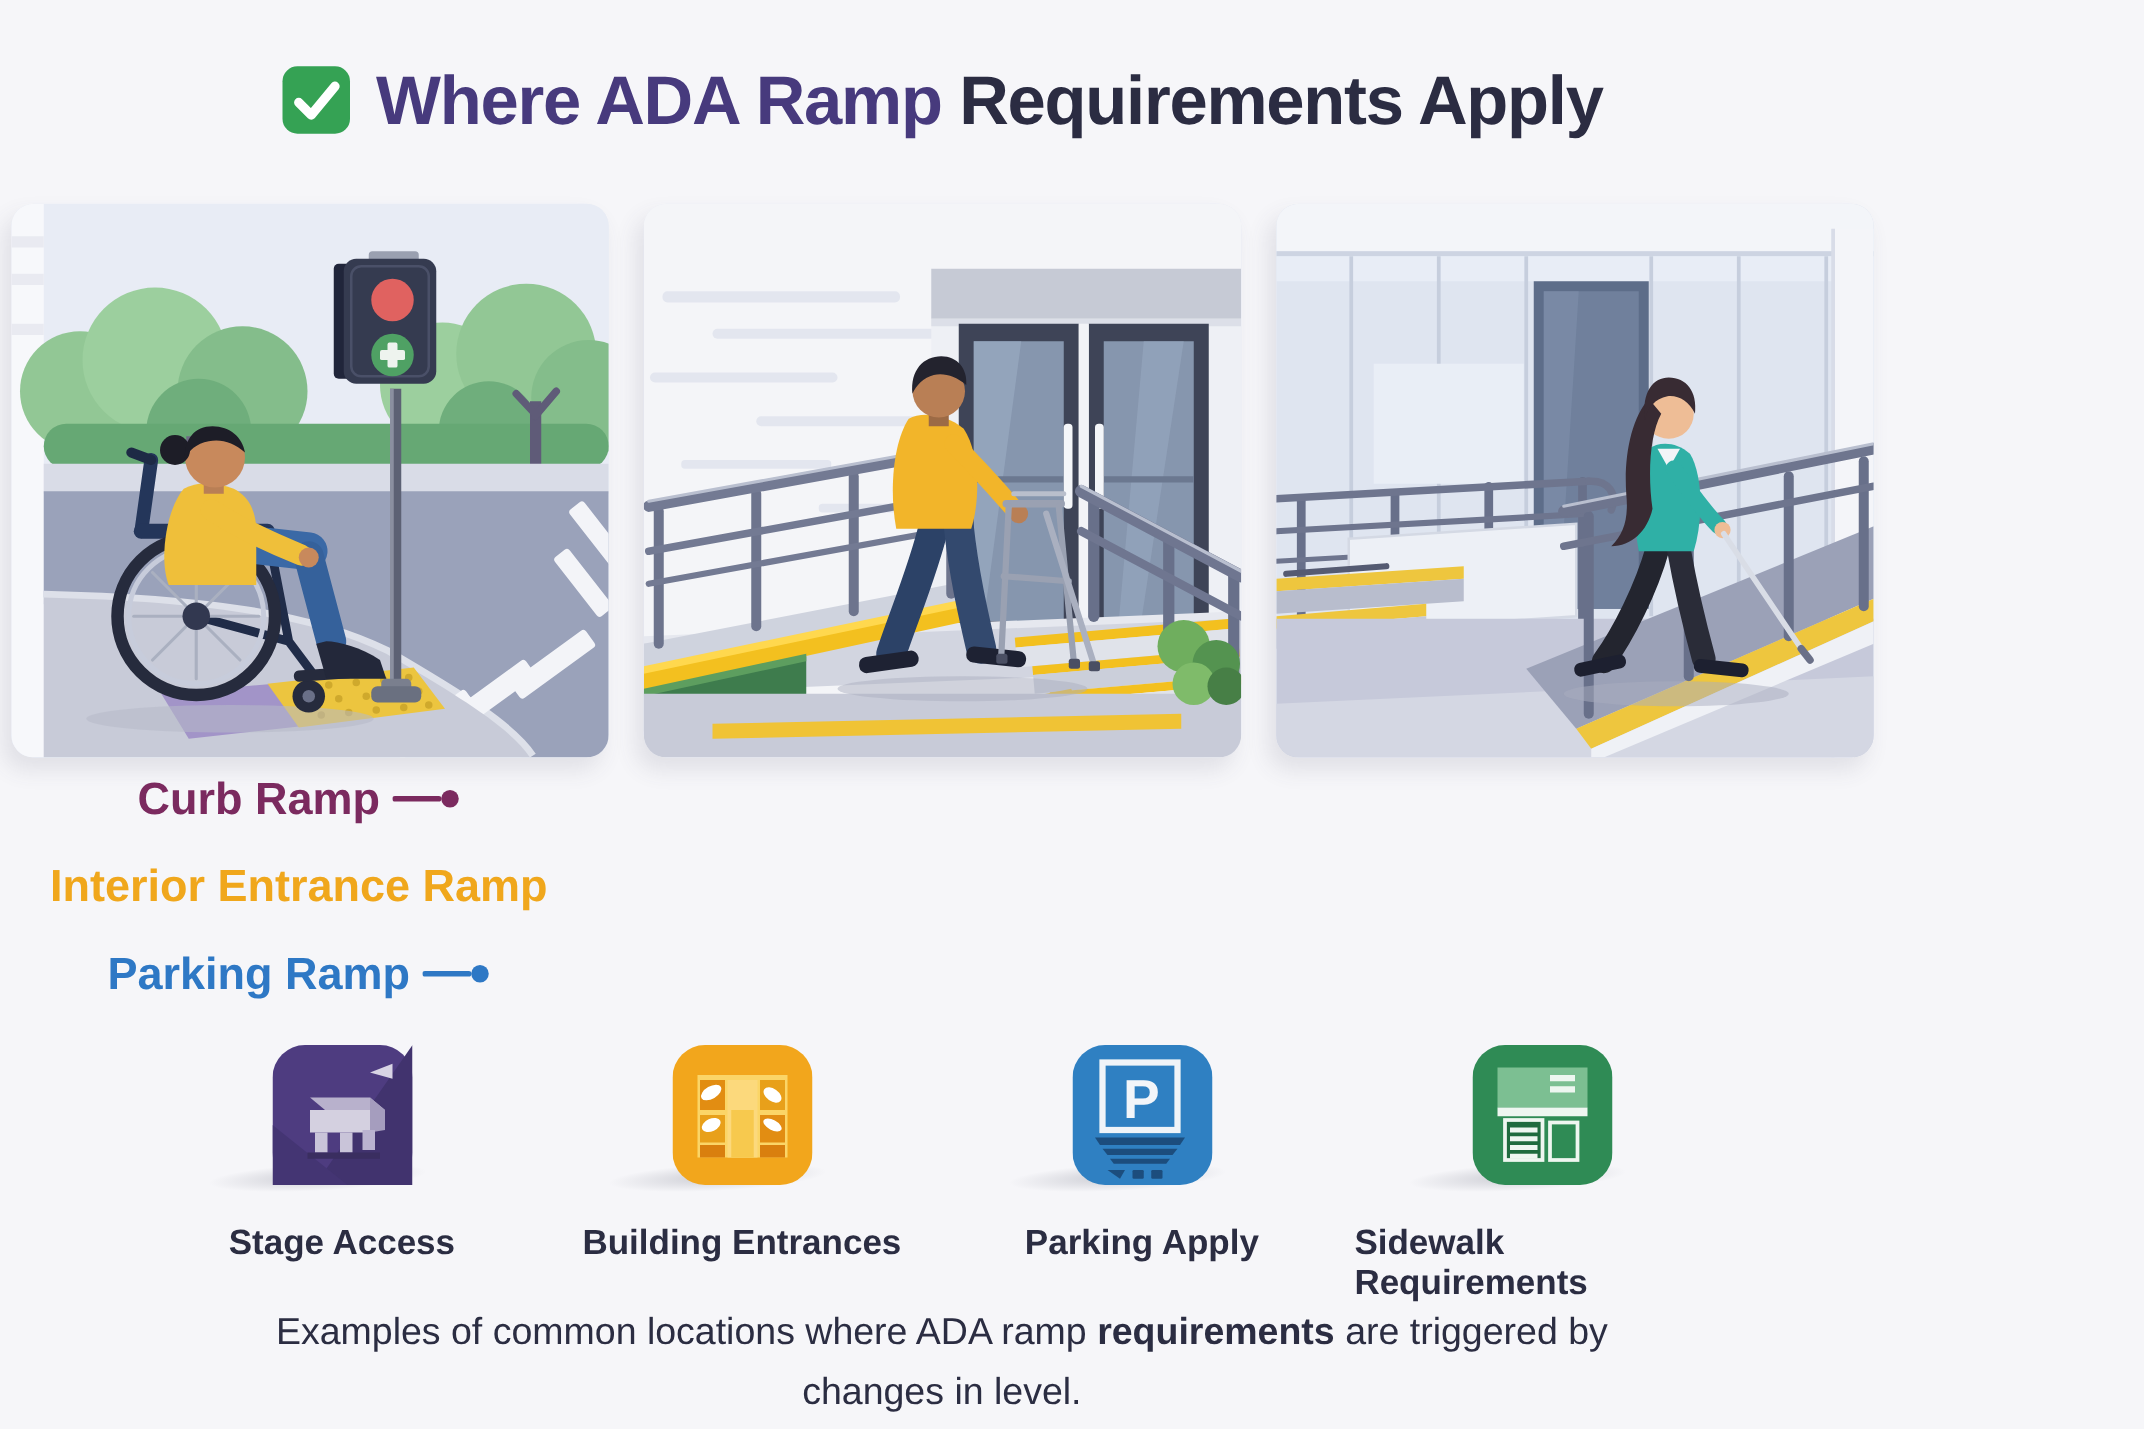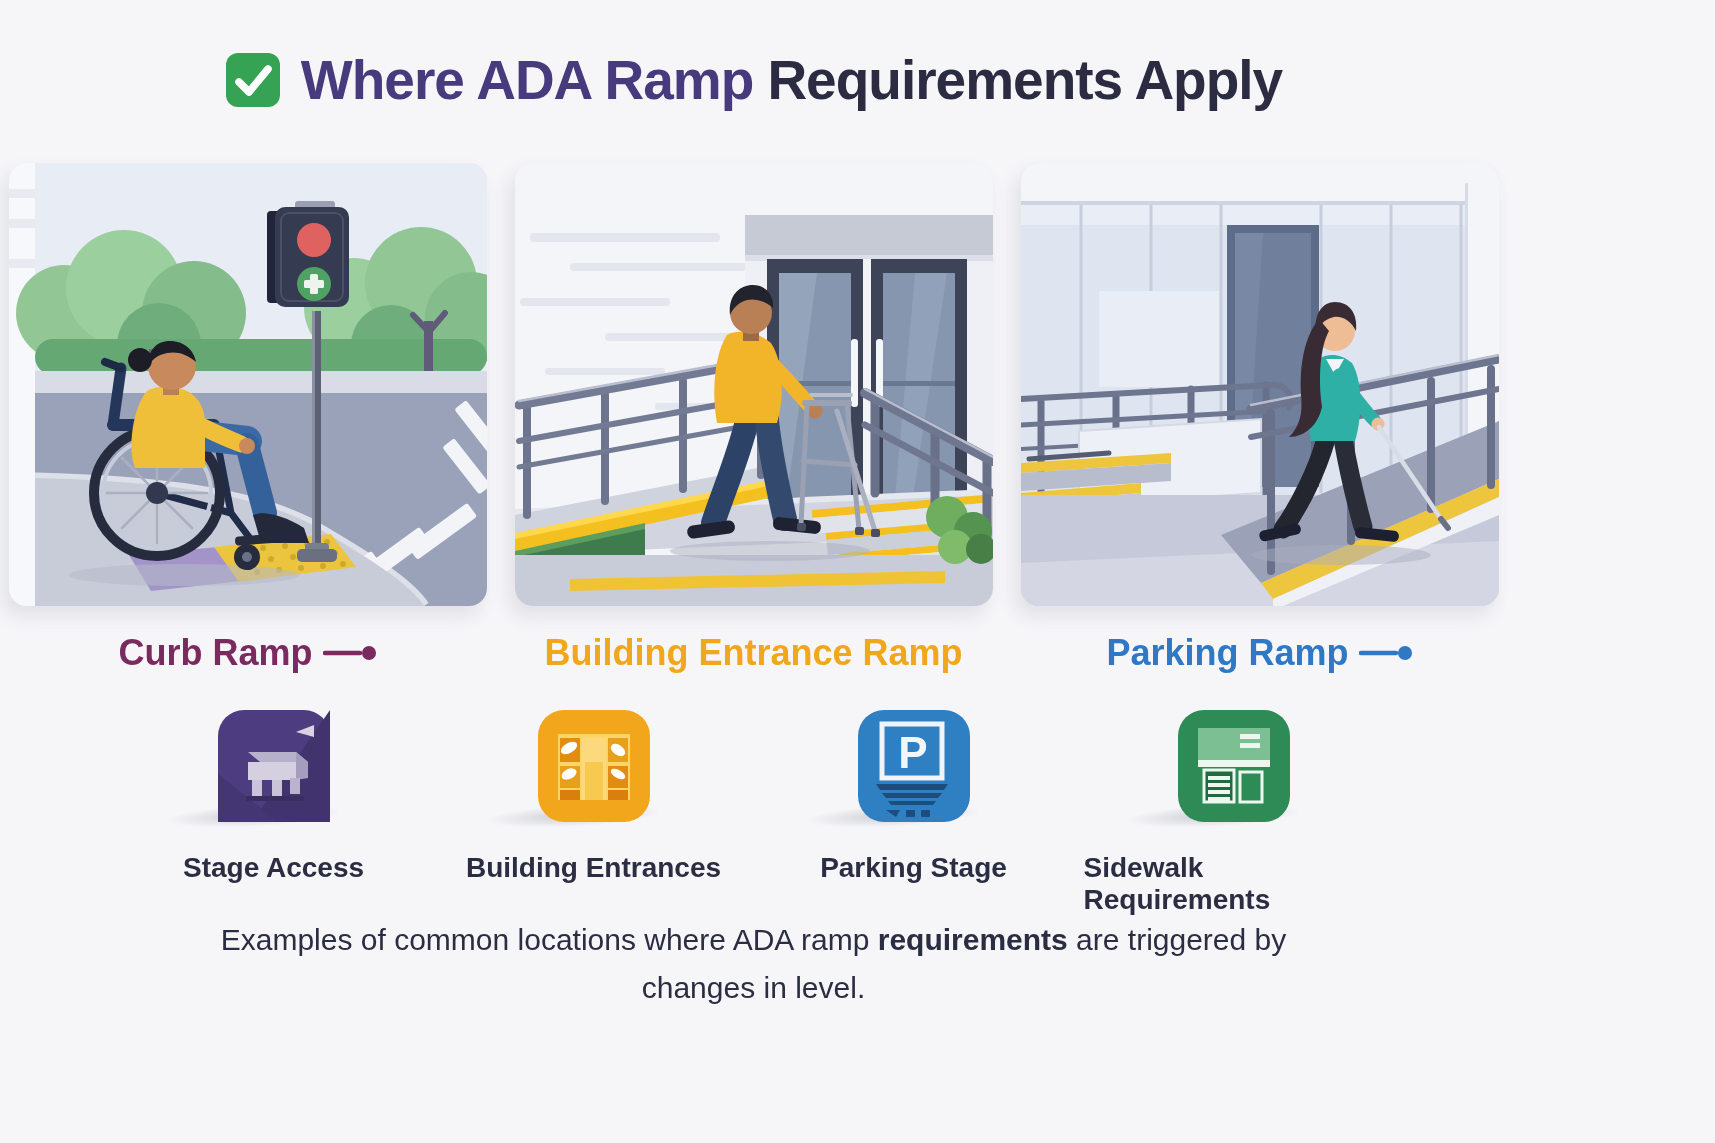--- a/index.html
+++ b/index.html
@@ -23,21 +23,21 @@
 
   
   .panels { display:flex; justify-content:center; gap:28px; margin-top:52px; }
   .panel {
     width:478px; height:443px; border-radius:18px; overflow:hidden;
     background:#e8ecf5; box-shadow: -6px 10px 18px rgba(70,70,95,.12);
   }
   .panel svg { display:block; width:100%; height:100%; }
 
   
-  .panel-labels { display:flex; justify-content:center; gap:28px; margin-top:26px; }
+  .panel-labels { display:flex; justify-content:center; gap:28px; margin-top:12px;flex-direction:column; }
   .panel-label { width:478px; text-align:center; font-size:36px; font-weight:700;
                  display:flex; justify-content:center; align-items:center; }
   .panel-label.curb     { color: var(--c-curb-label); }
   .panel-label.entrance { color: var(--c-entrance-label); }
   .panel-label.interior { color: var(--c-interior-label); }
   .pointer { width:54px; height:16px; margin-left:10px; }
   .pointer line { stroke:currentColor; stroke-width:4.5; stroke-linecap:round; }
   .pointer circle { fill:currentColor; }
 
   
@@ -393,21 +393,21 @@
 
   <div class="panel-labels">
     <div class="panel-label curb">
       <span>Curb Ramp</span>
       <svg class="pointer" viewBox="0 0 54 16">
         <line x1="2" y1="8" x2="37" y2="8"></line>
           <circle cx="46" cy="8" r="7"></circle>
       </svg>
     </div>
     <div class="panel-label entrance">
-      <span>Building Entrance Ramp</span>
+      <span>Interior Entrance Ramp</span>
     </div>
     <div class="panel-label interior">
       <span>Parking Ramp</span>
       <svg class="pointer" viewBox="0 0 54 16">
         <line x1="2" y1="8" x2="37" y2="8"></line>
           <circle cx="46" cy="8" r="7"></circle>
       </svg>
     </div>
   </div>
 
@@ -463,21 +463,21 @@
           <g fill="#1c4d7d">
             <polygon points="18,74 90,74 86,80 22,80"></polygon>
             <polygon points="24,83 84,83 80,88 28,88"></polygon>
             <polygon points="30,91 78,91 75,95 33,95"></polygon>
             <polygon points="28,100 42,100 38,107"></polygon>
             <rect x="48" y="100" width="9" height="7" rx="1"></rect>
             <rect x="63" y="100" width="9" height="7" rx="1"></rect>
           </g>
         </svg>
       </div>
-      <div class="loc-label">Parking Stage</div>
+      <div class="loc-label">Parking Apply</div>
     </div>
 
     <div class="location">
       <div class="loc-icon">
         <svg viewBox="0 0 112 112">
           <rect width="112" height="112" rx="26" style="fill:var(--c-icon-green)"></rect>
           <rect x="20" y="18" width="72" height="32" fill="#7cbf92"></rect>
           <rect x="62" y="24" width="20" height="5" fill="#eef6f0"></rect>
           <rect x="62" y="33" width="20" height="5" fill="#eef6f0"></rect>
           <rect x="20" y="50" width="72" height="7" fill="#eef6f0"></rect>

